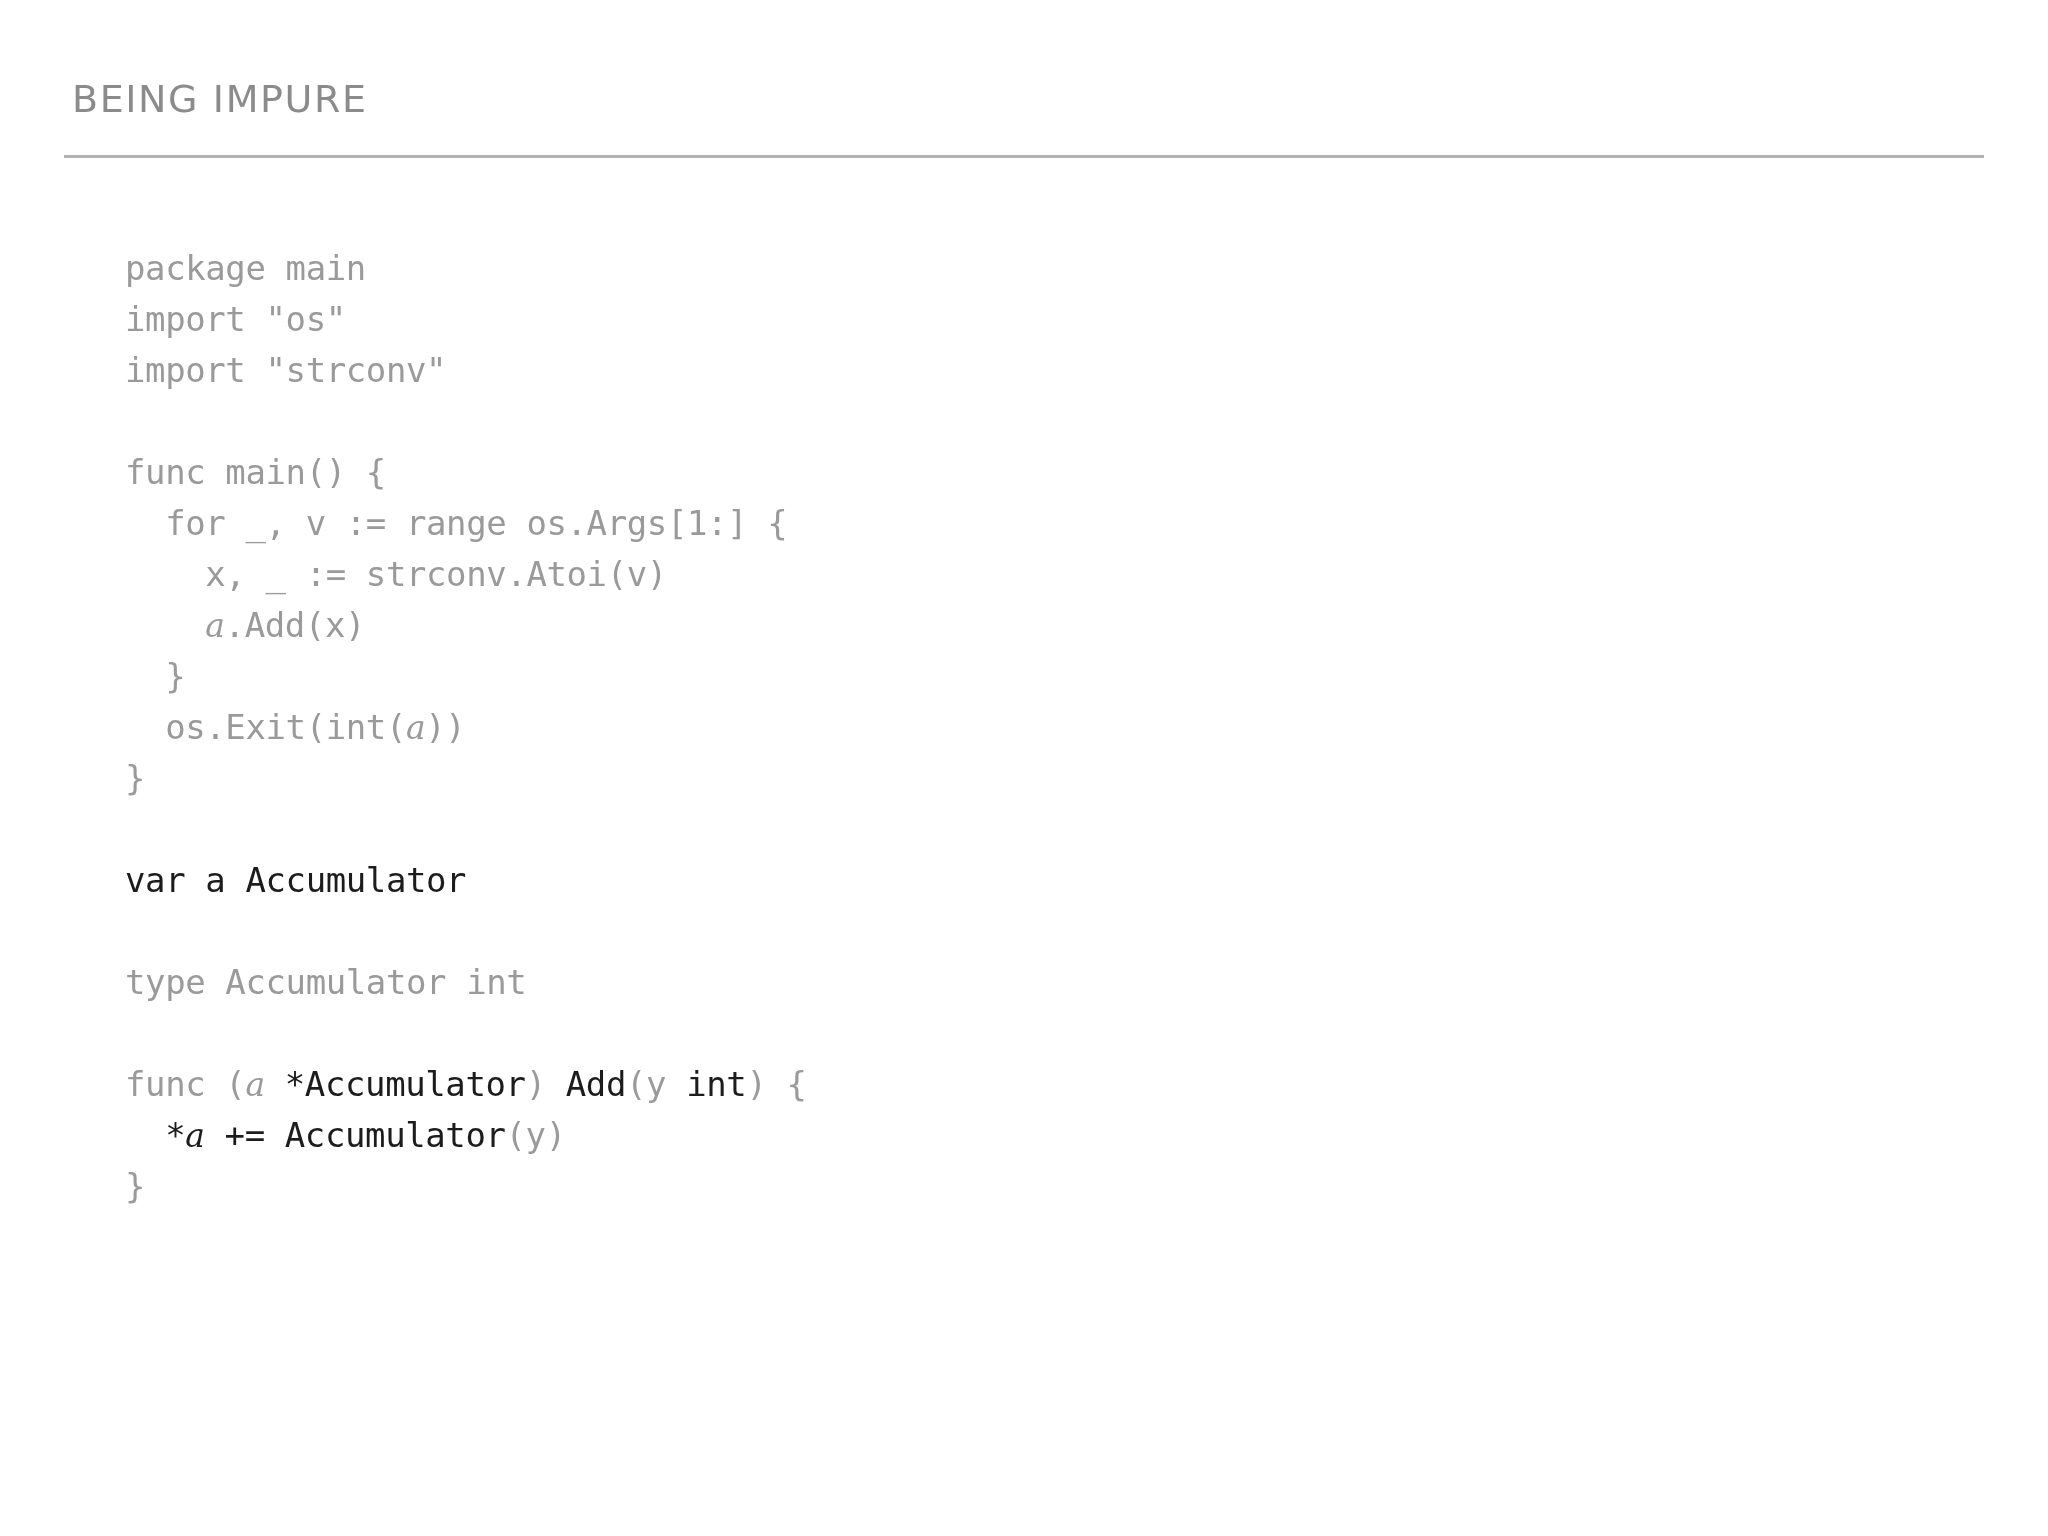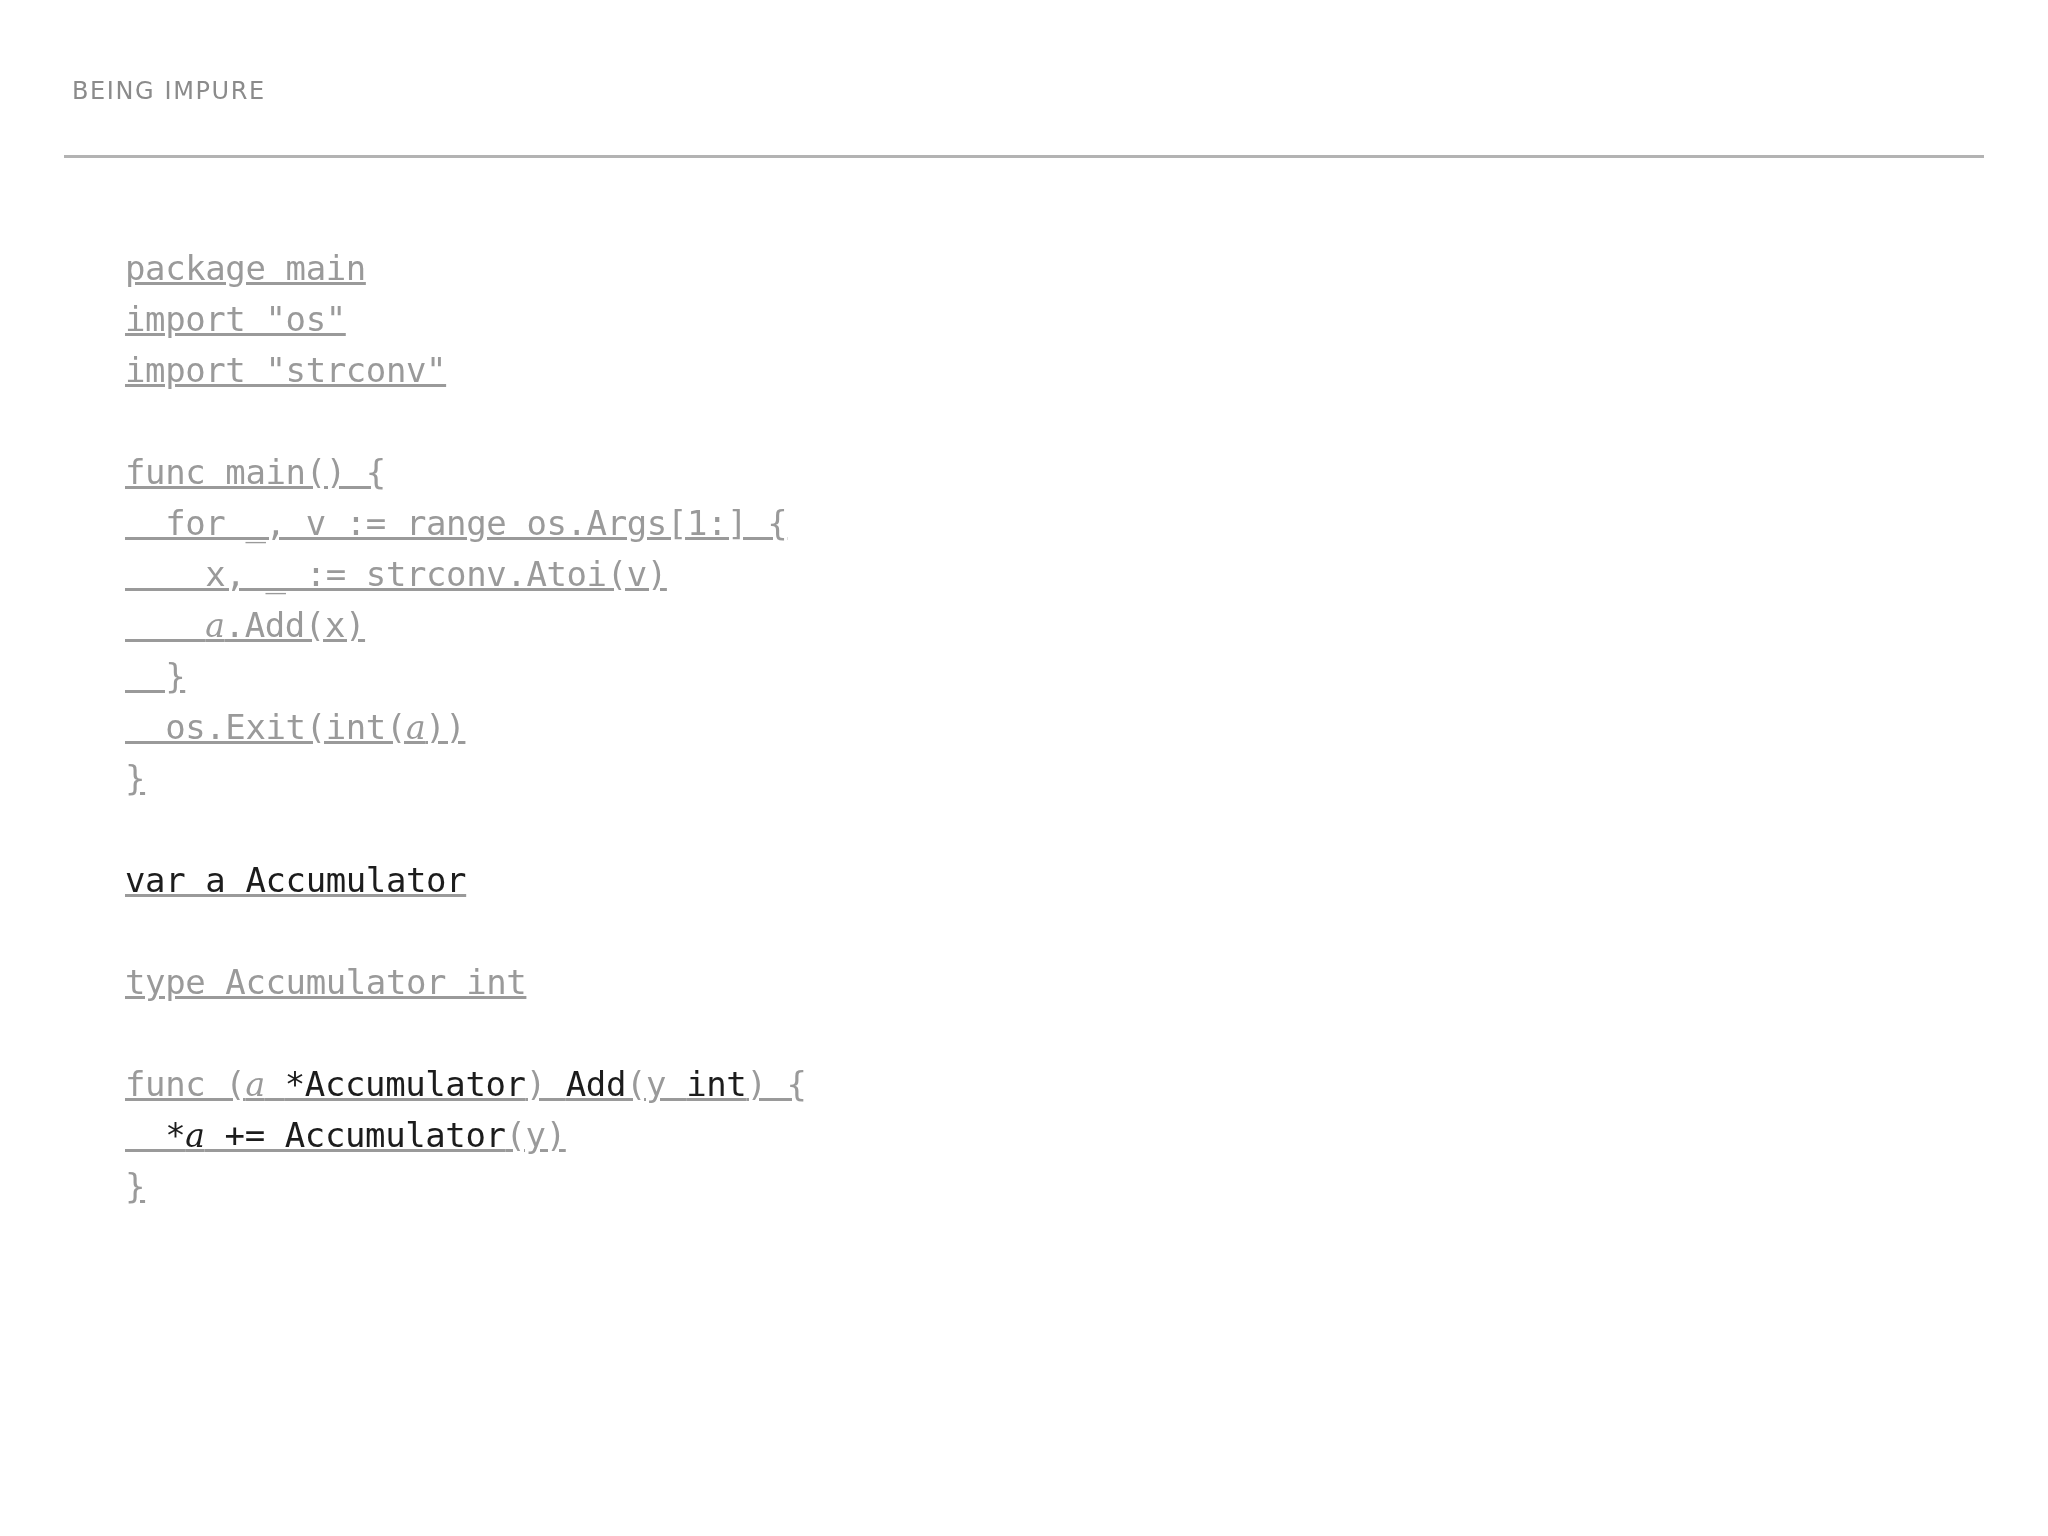--- a/index.html
+++ b/index.html
@@ -32,21 +32,21 @@
     width: 2048px;
     padding: 0;
   }
 
   .slide-title {
     position: absolute;
     left: 72px;
     top: 77px;
     margin: 0;
     font-family: "DejaVu Sans", "Liberation Sans", sans-serif;
-    font-size: 24px;
+    font-size: 38px;
     font-weight: 400;
     letter-spacing: 1.6px;
     color: #8b8b8b;
     text-transform: uppercase;
     white-space: nowrap;
   }
 
   .title-rule {
     position: absolute;
     left: 64px;
@@ -61,21 +61,20 @@
     position: absolute;
     left: 125px;
     top: 243px;
     margin: 0;
     font-family: "DejaVu Sans Mono", "Liberation Mono", monospace;
     font-size: 34px;
     line-height: 51px;
     color: #9a9a9a;
     white-space: pre;
     letter-spacing: -0.4px;
-    text-decoration: underline;
   }
 
   .code-line {
     display: block;
     min-height: 51px;
     white-space: pre;
   }
 
   .code-line.blank {
     height: 51px;

